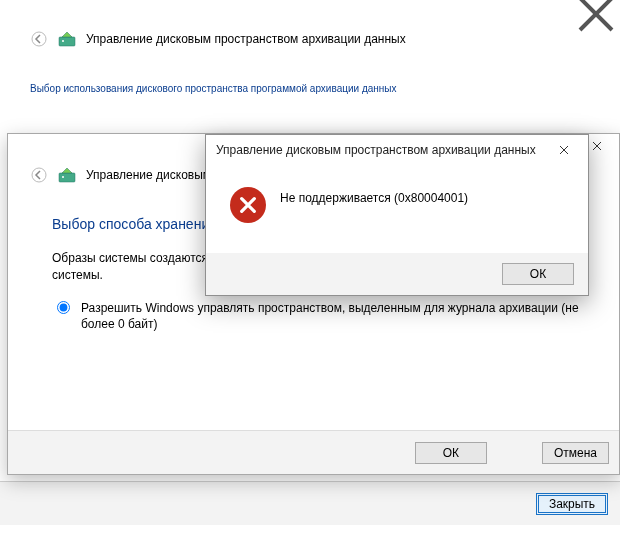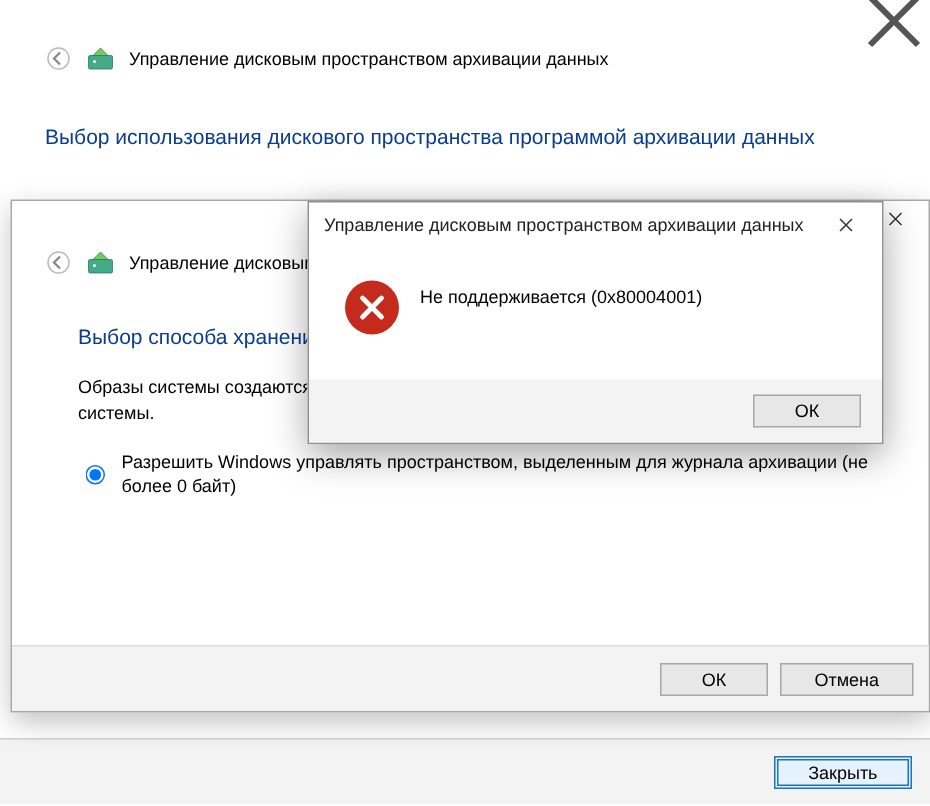--- a/index.html
+++ b/index.html
@@ -42,21 +42,21 @@
   .back-arrow svg { width: 16px; height: 16px; }
   .app-icon {
     width: 18px; height: 18px;
     position: relative;
   }
   .app-icon svg { width: 18px; height: 18px; }
   .win1-instruction {
     position: absolute;
     left: 30px; right: 20px; top: 82px;
     color: #0a3d8f;
-    font-size: 14px;
+    font-size: 10px;
     line-height: 1.35;
   }
 
   
   .win2 {
     position: absolute;
     left: 7px; top: 133px;
     width: 613px;
     height: 342px;
     background: #fff;
@@ -85,46 +85,47 @@
   .win2-body-text {
     position: absolute;
     left: 44px; top: 116px; right: 24px;
     line-height: 1.45;
   }
   .radios {
     position: absolute;
     left: 44px; top: 166px; right: 24px;
   }
   .radio-row {
-    display: flex; align-items: center; gap: 8px;
+    display: flex; align-items: flex-start; gap: 8px;
     margin-bottom: 10px;
     line-height: 1.35;
   }
   .radio-row input { margin-top: 1px; }
   .win2-footer {
     position: absolute;
     left: 0; right: 0; bottom: 0;
     height: 44px;
     border-top: 1px solid #ddd;
     background: #f3f3f3;
     display: flex; align-items: center; justify-content: flex-end;
     padding-right: 10px; gap: 8px;
   }
   .btn {
     min-width: 72px;
     height: 22px;
-    padding: 0 22px;
+    padding: 0 11px;
     background: #e7e7e7;
     border: 1px solid #a8a8a8;
     font-family: inherit;
     font-size: 12px;
     display: inline-flex; align-items: center; justify-content: center;
   }
   .btn.partial-right { 
     min-width: 55px;
+    margin-left: 47px;
   }
 
   
   .dlg {
     position: absolute;
     left: 205px; top: 134px;
     width: 384px; height: 162px;
     background: #fff;
     border: 1px solid #8f8f8f;
     box-shadow: 0 8px 24px rgba(0,0,0,.35);
@@ -161,21 +162,21 @@
     left: 0; right: 0; bottom: 0;
     height: 42px;
     background: #f3f3f3;
     display: flex; align-items: center; justify-content: flex-end;
     padding-right: 14px;
   }
 
   
   .page-footer {
     position: absolute;
-    left: 0; right: 0; bottom: 1px;
+    left: 0; right: 0; bottom: 12px;
     height: 44px;
     background: #f3f3f3;
     border-top: 1px solid #d0d0d0;
     display: flex; align-items: center; justify-content: flex-end;
     padding-right: 12px;
   }
   .btn.focus {
     border: 1px solid #1a73c7;
     background: #e5f1fb;
     outline: 1px solid #1a73c7;

